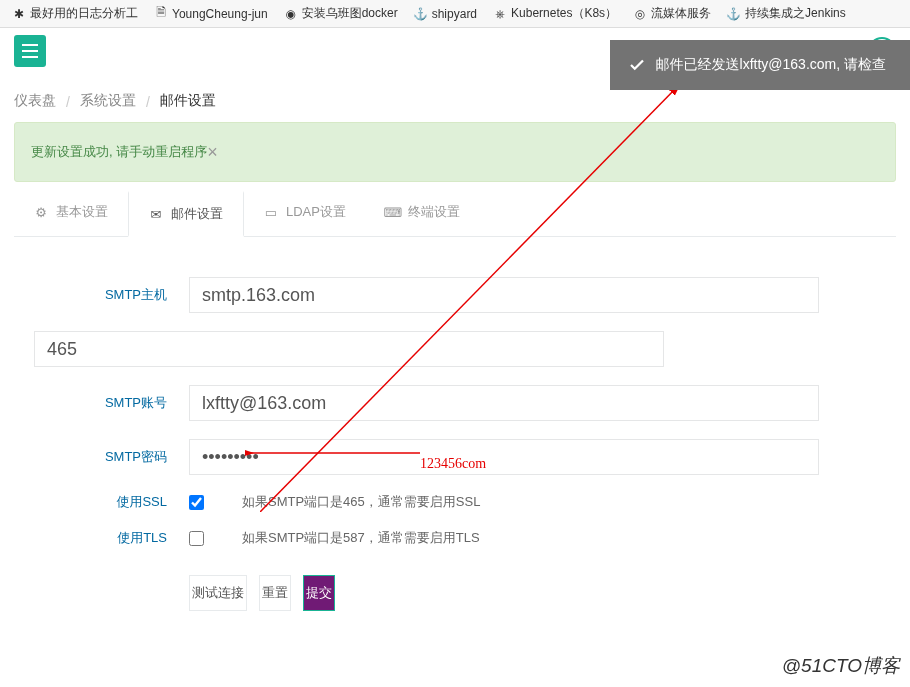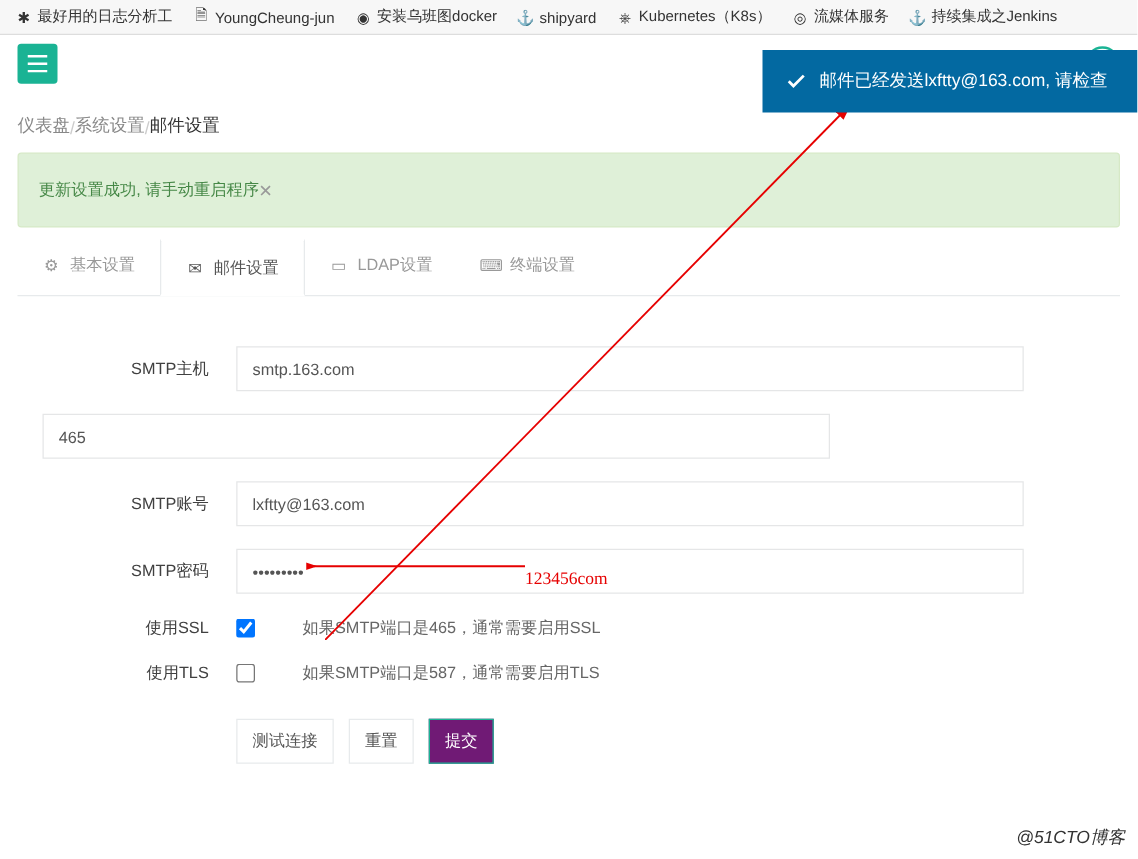--- a/index.html
+++ b/index.html
@@ -8,56 +8,56 @@
     .bookmarks-bar { display: flex; align-items: center; height: 28px; border-bottom: 1px solid #ddd; padding: 0 6px; gap: 4px; background: #f7f7f7; }
     .bookmark-item { display: flex; align-items: center; gap: 4px; padding: 2px 6px; font-size: 12px; color: #333; white-space: nowrap; cursor: pointer; }
     .bookmark-item .favicon { width: 14px; height: 14px; display: inline-flex; align-items: center; justify-content: center; }
     
     .topbar { display: flex; align-items: center; height: 46px; padding: 0 14px; justify-content: space-between; }
     .menu-toggle { background: #1ab394; color: #fff; width: 32px; height: 32px; border: none; border-radius: 3px; display: flex; align-items: center; justify-content: center; cursor: pointer; }
     .topbar-right { display: flex; align-items: center; gap: 20px; color: #999; }
     .topbar-link { color: #999; cursor: pointer; }
     .logout-icon { width: 28px; height: 28px; border-radius: 50%; border: 2px solid #1ab394; display: flex; align-items: center; justify-content: center; color: #1ab394; }
     
-    .toast { position: absolute; top: 40px; right: 0; background: #0369a1; color: #fff; padding: 16px 24px 16px 18px; display: flex; align-items: center; gap: 10px; font-size: 14px; z-index: 100; }
+    .toast { position: absolute; top: 40px; right: 0; background: #737373; color: #fff; padding: 16px 24px 16px 18px; display: flex; align-items: center; gap: 10px; font-size: 14px; z-index: 100; }
     .toast-check { width: 18px; height: 18px; }
     .toast-arrow { position: absolute; top: 82px; left: 260px; width: 430px; height: 430px; z-index: 50; pointer-events: none; }
     
     .breadcrumb-wrap { padding: 18px 14px 12px; }
-    .breadcrumb { display: flex; align-items: flex-end; font-size: 14px; }
+    .breadcrumb { display: flex; align-items: flex-end; gap: 10px; font-size: 14px; }
     .breadcrumb a { color: #888; text-decoration: none; cursor: pointer; }
     .breadcrumb .sep { color: #ccc; }
     .breadcrumb .active { color: #333; font-weight: 500; }
     
     .content { padding: 0 14px; }
     .alert-success { background: #dff0d8; border: 1px solid #d6e9c6; color: #468847; padding: 20px 16px; border-radius: 3px; display: flex; justify-content: flex-start; align-items: center; margin-bottom: 8px; }
     .alert-close { color: #999; font-size: 18px; cursor: pointer; line-height: 1; }
     
     .tabs { display: flex; border-bottom: 1px solid #e7eaec; }
     .tab { padding: 12px 20px; display: flex; align-items: center; gap: 8px; color: #999; cursor: pointer; border-bottom: 2px solid transparent; }
     .tab.active { color: #555; background: #fff; border-left: 1px solid #e7eaec; border-right: 1px solid #e7eaec; border-top: 2px solid #fff; position: relative; top: 1px; }
     .tab-icon { width: 14px; height: 14px; display: inline-flex; align-items: center; justify-content: center; }
     
     .form { padding: 40px 20px 20px; }
     .form-row { display: flex; align-items: center; margin-bottom: 18px; }
-    .form-label { width: 155px; text-align: right; padding-right: 22px; color: #404040; }
-    .form-control { flex: 1; max-width: 630px; height: 36px; border: 1px solid #e5e6e7; padding: 0 12px; font-size: 13px; color: #555; outline: none; }
+    .form-label { width: 155px; text-align: right; padding-right: 22px; color: #0369a1; }
+    .form-control { flex: 1; max-width: 630px; height: 36px; border: 1px solid #e5e6e7; padding: 0 12px; font-size: 18px; color: #555; outline: none; }
     .form-help { margin-left: 155px; color: #888; font-size: 12px; margin-top: -10px; margin-bottom: 18px; }
     .checkbox-row .form-control-area { flex: 1; display: flex; align-items: center; gap: 38px; }
     .checkbox-row input[type="checkbox"] { width: 15px; height: 15px; }
     .form-note { color: #666; }
     
     .pwd-arrow { position: absolute; left: 245px; top: 446px; width: 175px; height: 14px; pointer-events: none; }
     .pwd-annotation { position: absolute; left: 420px; top: 456px; color: #e60000; font-size: 14px; font-family: SimSun, serif; }
     
     .form-actions { margin-left: 155px; display: flex; gap: 12px; margin-top: 28px; }
-    .btn { padding: 8px 12px; border: 1px solid #e7eaec; background: #fff; color: #555; cursor: pointer; font-size: 13px; }
+    .btn { padding: 8px 2px; border: 1px solid #e7eaec; background: #fff; color: #555; cursor: pointer; font-size: 13px; }
     .btn-primary { background: #701a75; border-color: #1ab394; color: #fff; }
     
-    .watermark { position: absolute; right: 10px; bottom: 8px; color: #333; font-style: italic; font-size: 14px; }
+    .watermark { position: absolute; right: 10px; bottom: 8px; color: #333; font-style: italic; font-size: 19px; }
   </style>
 </head>
 <body>
 
 <div class="bookmarks-bar">
   <div class="bookmark-item">
       <span class="favicon">✱</span>
       <span>最好用的日志分析工</span>
     </div>
   <div class="bookmark-item">

